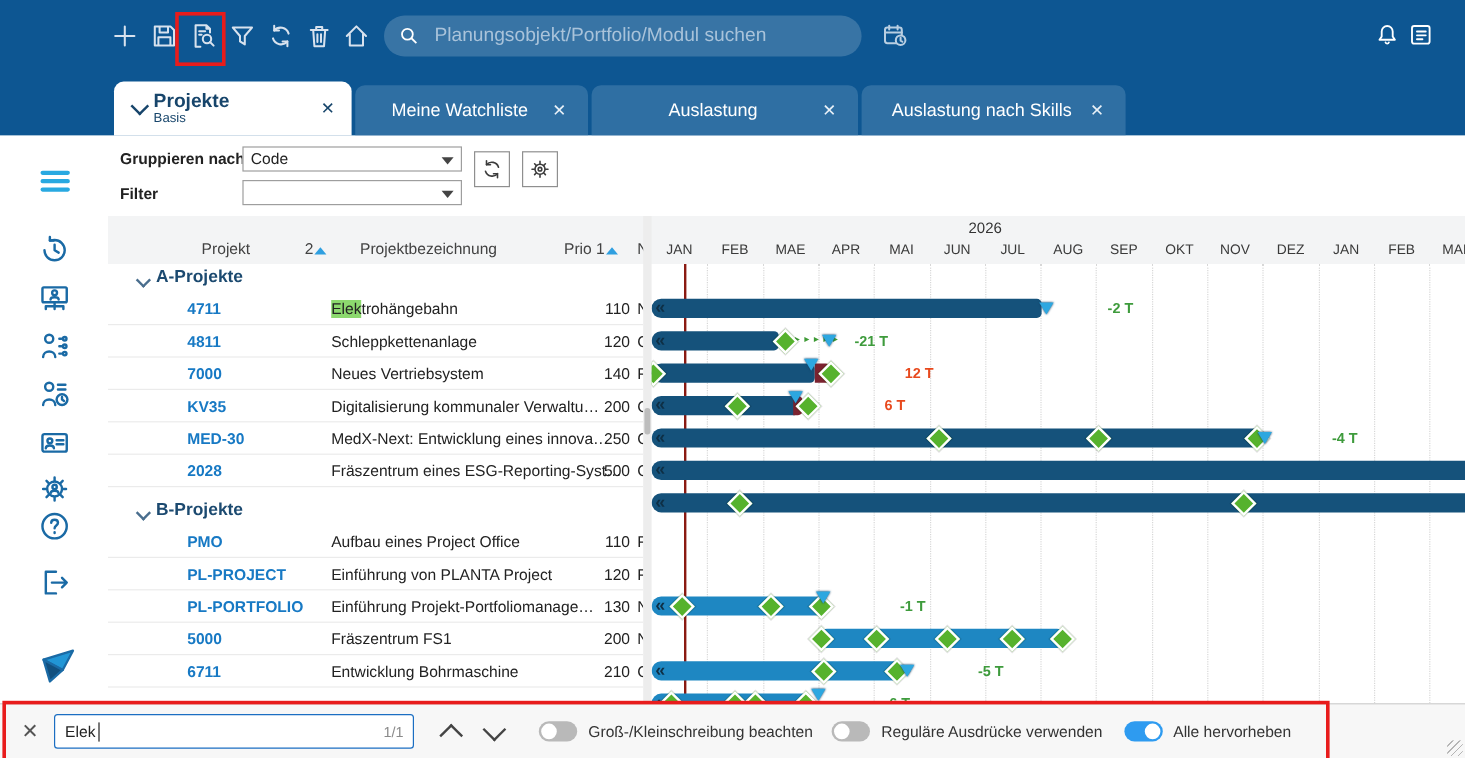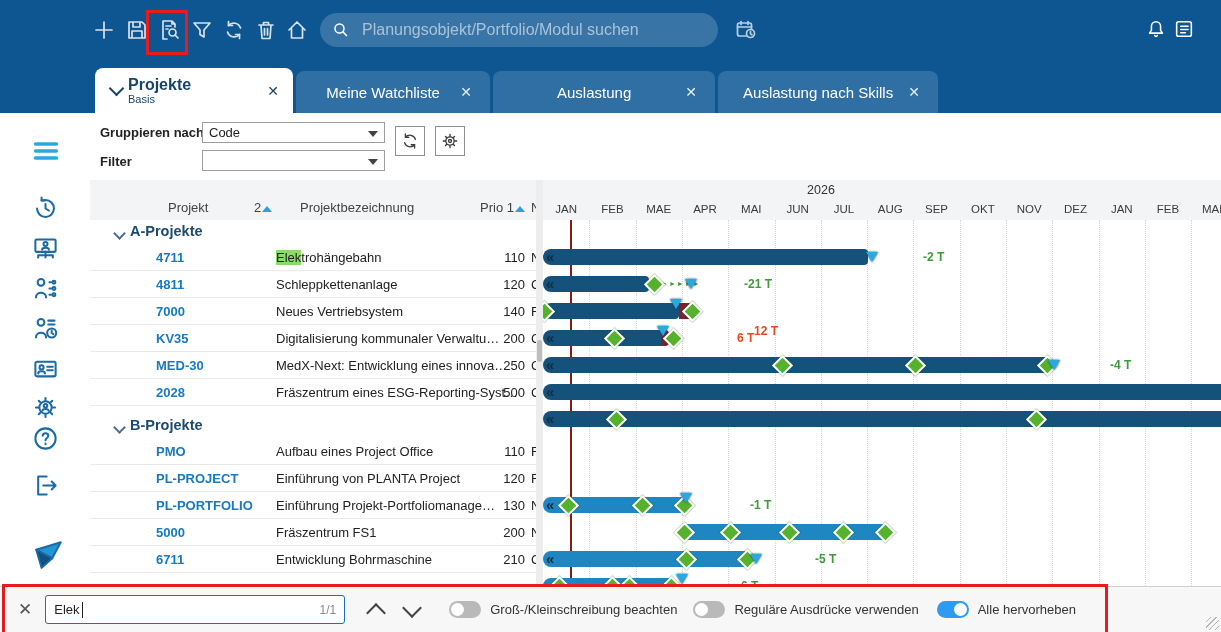--- a/index.html
+++ b/index.html
@@ -249,21 +249,21 @@
           <circle cx="12" cy="12" r="5"></circle>
           <circle cx="12" cy="12" r="1.8"></circle>
           <path d="M12 4 V6.5 M12 17.5 V20 M4 12 H6.5 M17.5 12 H20 M6.6 6.6 L8.2 8.2 M15.8 15.8 L17.4 17.4 M17.4 6.6 L15.8 8.2 M8.2 15.8 L6.6 17.4"></path>
         </svg>
       </div>
 
     <div class="head-band">
       <div class="col-h" style="left:78px;">Projekt</div>
       <div class="col-h" style="left:164px;"><span>2</span><span class="sort-up"></span></div>
       <div class="col-h" style="left:186px;margin-left:24px;">Projektbezeichnung</div>
-      <div class="col-h" style="left:380px;width:55px;text-align:right;margin-top:20px;"><span>Prio 1</span><span class="sort-up"></span></div>
+      <div class="col-h" style="left:380px;width:55px;margin-top:20px;"><span>Prio 1</span><span class="sort-up"></span></div>
       <div class="col-h" style="left:441px;">N</div>
       <div class="gantt-head">
         <div class="year-lbl">2026</div>
         <div>
             <div class="month-lbl" style="left: 0px; width: 46.3px;">JAN</div>
             <div class="month-lbl" style="left: 46.3px; width: 46.3px;">FEB</div>
             <div class="month-lbl" style="left: 92.6px; width: 46.3px;">MAE</div>
             <div class="month-lbl" style="left: 138.9px; width: 46.3px;">APR</div>
             <div class="month-lbl" style="left: 185.2px; width: 46.3px;">MAI</div>
             <div class="month-lbl" style="left: 231.5px; width: 46.3px;">JUN</div>
@@ -383,29 +383,29 @@
               <div class="cap" style="left: 3px;">«</div>
               <div class="tri" style="left: 323px; top: 8px;"></div>
               <div class="delta green" style="left: 380px;">-2 T</div>
             </div>
             <div class="grow">
               <div class="gbar dark" style="left: 0px; width: 106px; border-radius: 8px 4px 4px 8px;"></div>
               <div class="cap" style="left: 3px;">«</div>
               <div class="arrows" style="left: 118px; width: 28px;">►►►►►</div>
               <div class="dia" style="left: 104px; top: 6px;"></div>
               <div class="tri" style="left: 142px; top: 8px;"></div>
-              <div class="delta green" style="left: 169px; margin-left: 32px;">-21 T</div>
+              <div class="delta green" style="left: 169px;">-21 T</div>
             </div>
             <div class="grow">
               <div class="gbar dark" style="left: 0px; width: 136px; border-radius: 8px 4px 4px 8px;"></div>
               <div class="redseg" style="left: 136px; width: 13px;"></div>
               <div class="dia" style="left: -6px; top: 6px;"></div>
               <div class="dia" style="left: 142px; top: 6px;"></div>
               <div class="tri" style="left: 127px; top: 1px;"></div>
-              <div class="delta red" style="left: 211px; margin-top: 20px;">12 T</div>
+              <div class="delta red" style="left: 211px;">12 T</div>
             </div>
             <div class="grow">
               <div class="gbar dark" style="left: 0px; width: 123px; border-radius: 8px 4px 4px 8px;"></div>
               <div class="cap" style="left: 3px;">«</div>
               <div class="redseg" style="left: 118px; width: 8px;"></div>
               <div class="dia" style="left: 64px; top: 6px;"></div>
               <div class="dia" style="left: 123px; top: 6px;"></div>
               <div class="tri" style="left: 114px; top: 1px;"></div>
               <div class="delta red" style="left: 194px;">6 T</div>
             </div>

